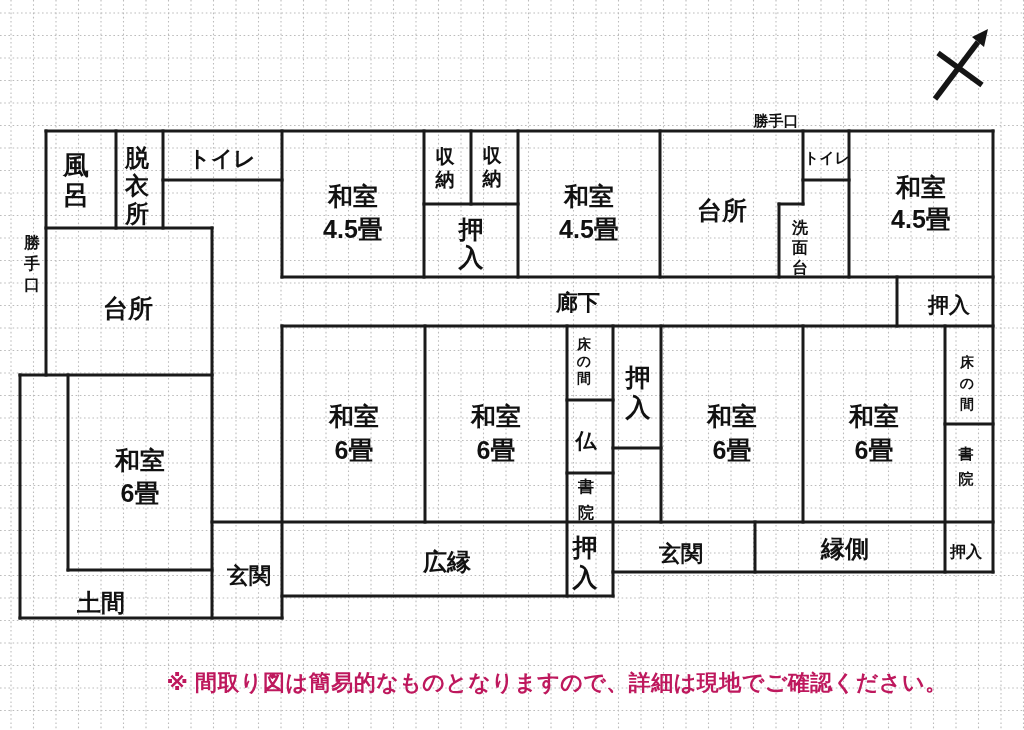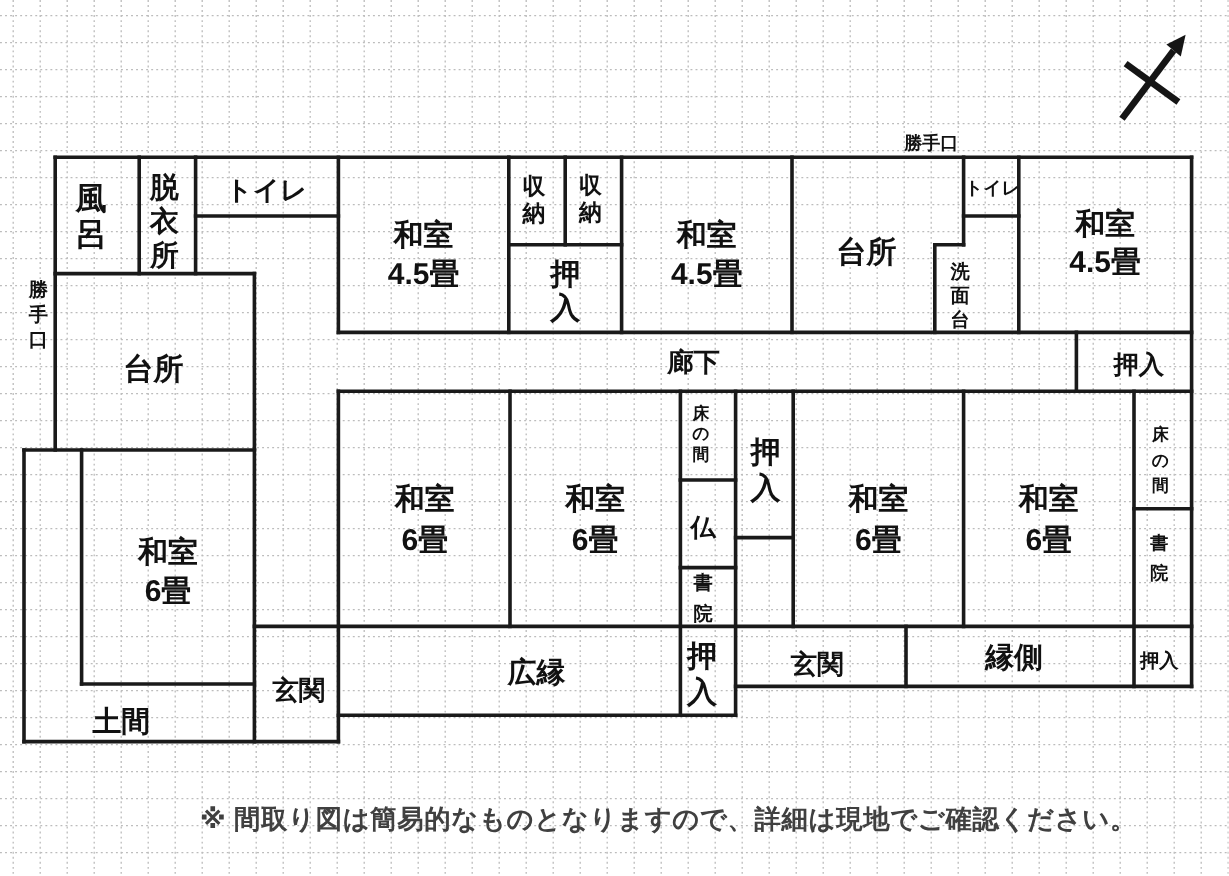--- a/index.html
+++ b/index.html
@@ -15,21 +15,21 @@
     font-weight:700;
     fill:#111111;
   }
   .disclaimer{
     position:absolute;
     top:668px;left:557px;
     transform:translateX(-50%);
     white-space:nowrap;
     font-size:22px;
     font-weight:700;
-    color:#404040;
+    color:#be185d;
     letter-spacing:0.5px;
   }
 </style>
 </head>
 <body>
 
 <div class="stage">
   <svg id="plan-svg" width="1024" height="730" viewBox="0 0 1024 730" xmlns="http://www.w3.org/2000/svg">
     <g id="grid-layer">
         <line x1="11" y1="0" x2="11" y2="730" stroke="#bcbcbc" stroke-width="1.1" stroke-dasharray="1.6 2.6"></line>

